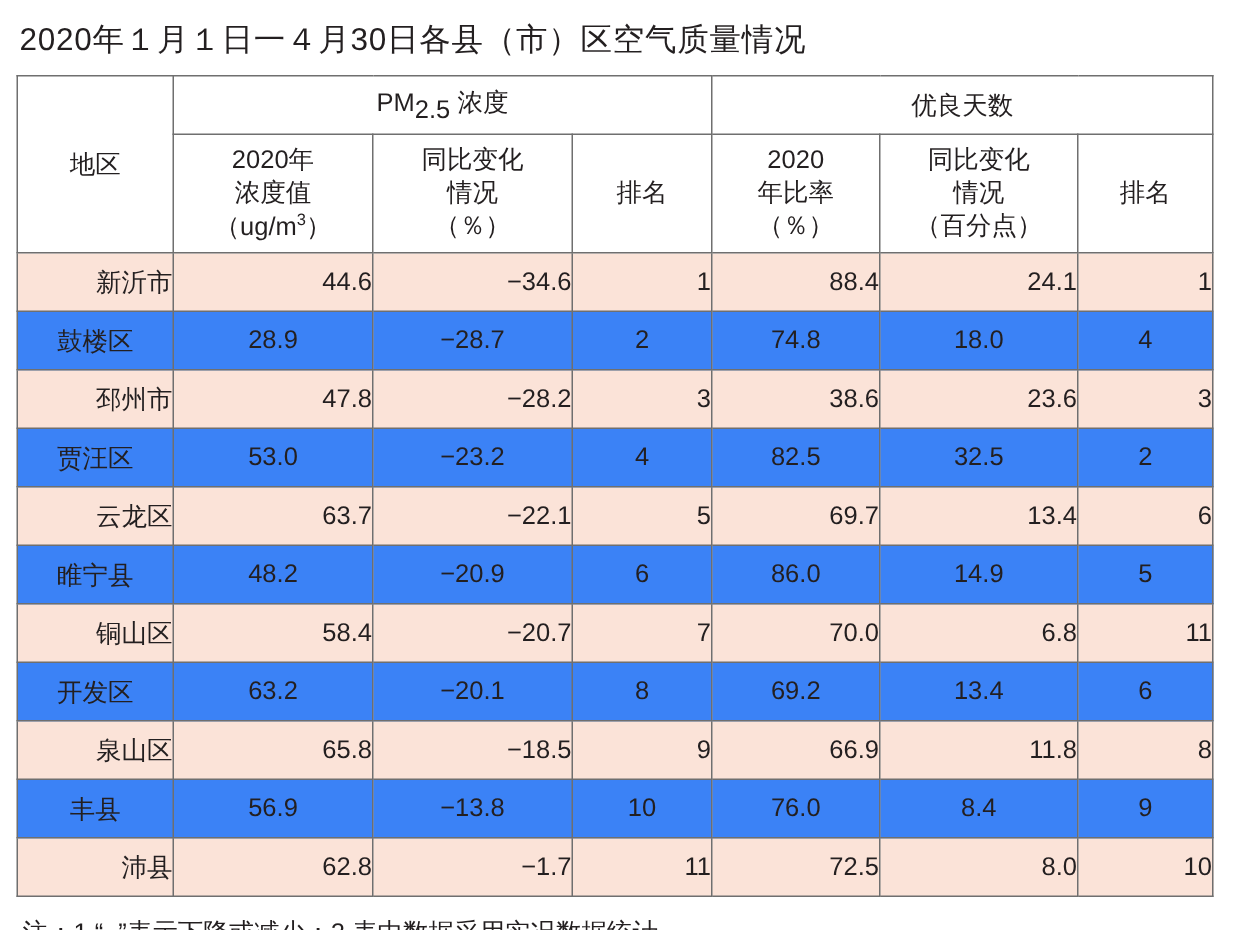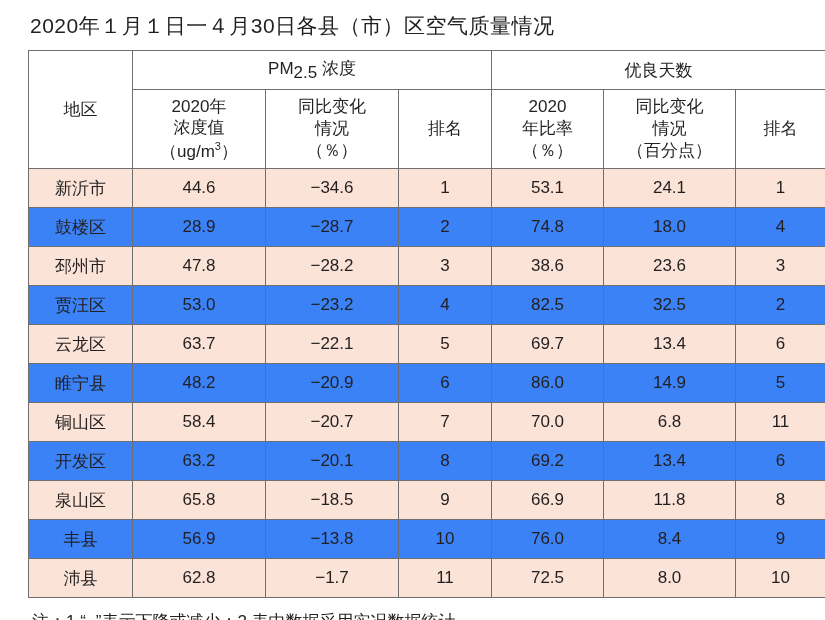--- a/index.html
+++ b/index.html
@@ -12,21 +12,21 @@
     background: #ffffff;
     font-family: "Liberation Sans", "DejaVu Sans", sans-serif;
     color: #231f20;
     overflow: hidden;
   }
   .page {
     position: relative;
     width: 825px;
     height: 620px;
     box-sizing: border-box;
-    padding: 10px 14px 0 28px;
+    padding: 10px 14px 0 11px;
   }
   .title {
     font-size: 21px;
     letter-spacing: 0.5px;
     color: #231f20;
     padding: 2px 0 10px 2px;
     white-space: nowrap;
   }
   table.air {
     border-collapse: collapse;
@@ -59,20 +59,21 @@
   .sup {
     font-size: 11px;
     vertical-align: super;
   }
   
   tbody tr td {
     height: 38px;
   }
   tr.odd td {
     background: #fbe3d8;
+    text-align: right;
   }
   tr.even td {
     background: #3b82f6;
   }
   td.region {
     font-size: 17px;
   }
   td.num {
     font-size: 17px;
   }
@@ -139,21 +140,21 @@
         </td>
         <td>排名</td>
       </tr>
     </thead>
     <tbody id="tbody">
         <tr class="odd">
           <td class="region">新沂市</td>
           <td class="num">44.6</td>
           <td class="num">−34.6</td>
           <td class="num">1</td>
-          <td class="num">53.1</td>
+          <td class="num">88.4</td>
           <td class="num">24.1</td>
           <td class="num">1</td>
         </tr>
         <tr class="even">
           <td class="region">鼓楼区</td>
           <td class="num">28.9</td>
           <td class="num">−28.7</td>
           <td class="num">2</td>
           <td class="num">74.8</td>
           <td class="num">18.0</td>

